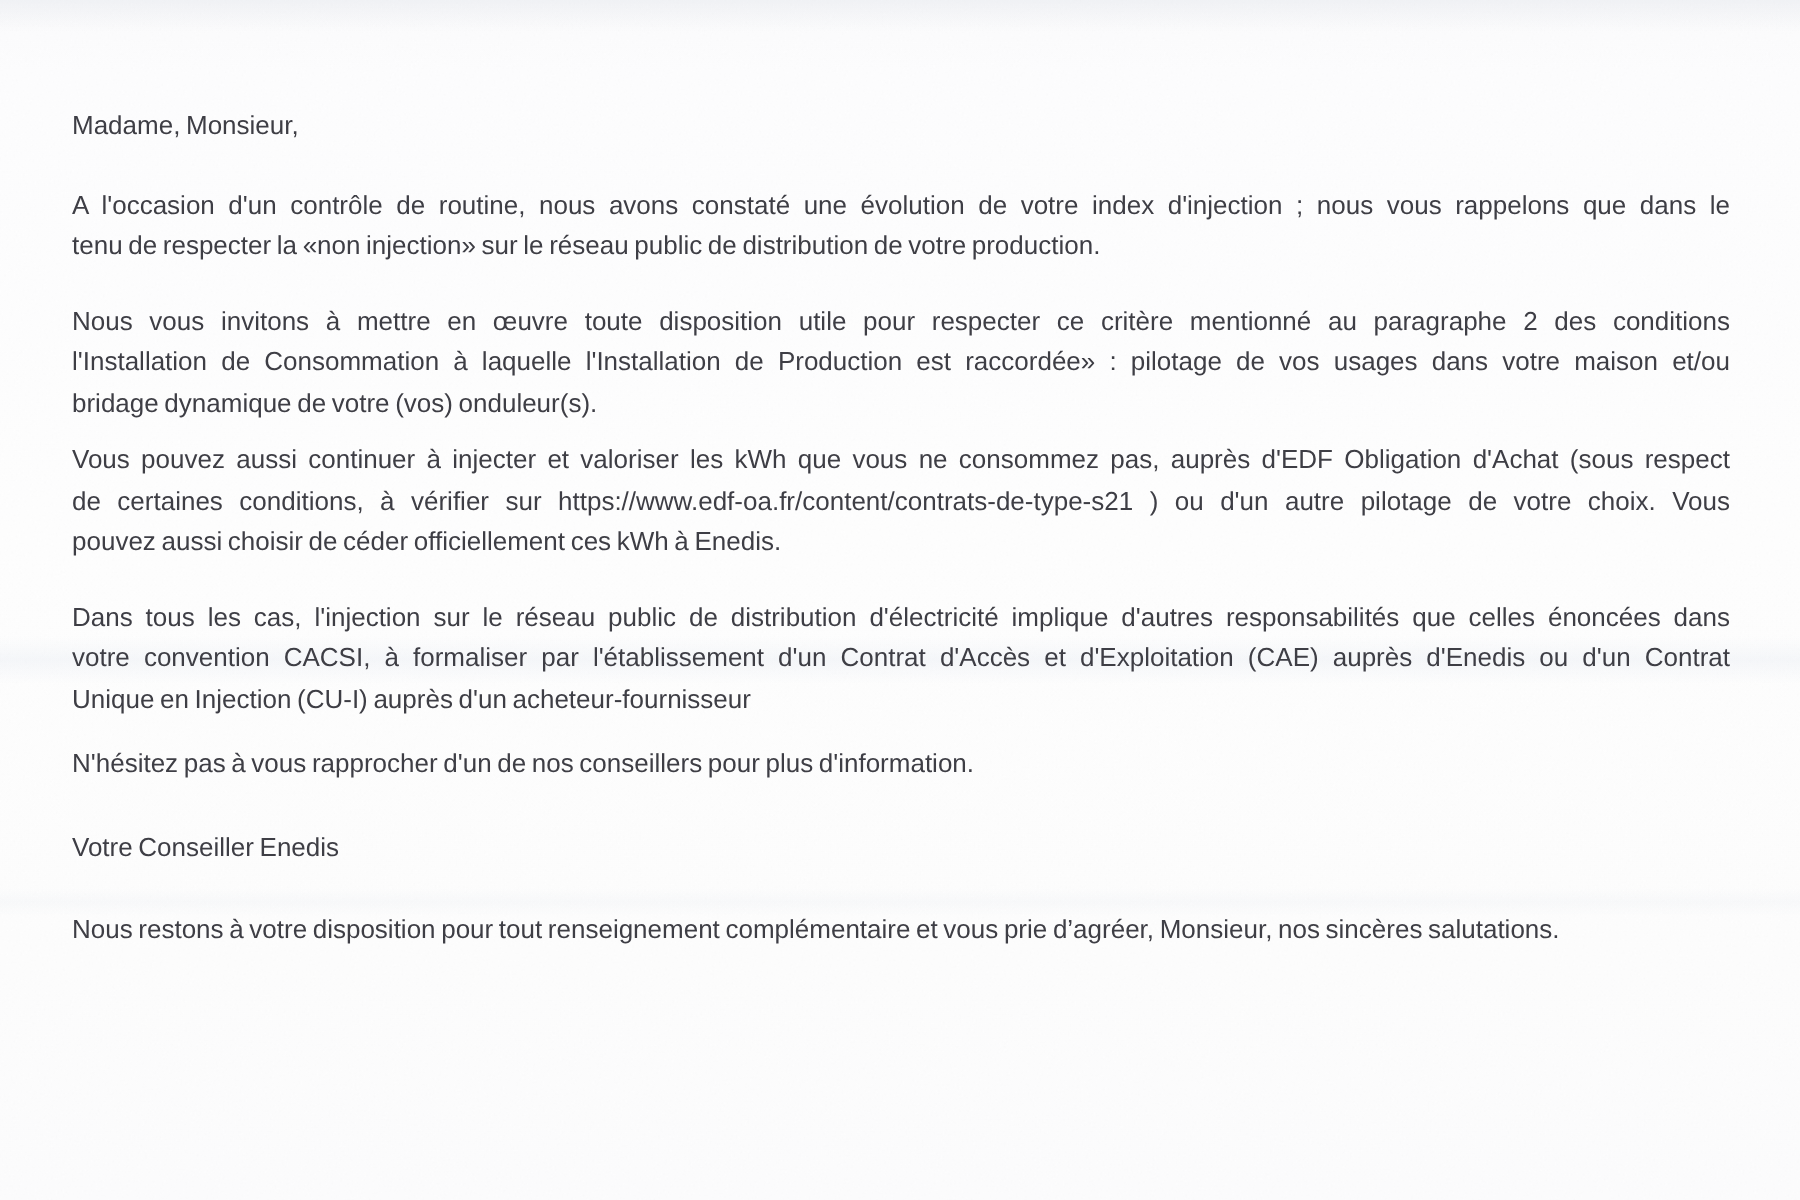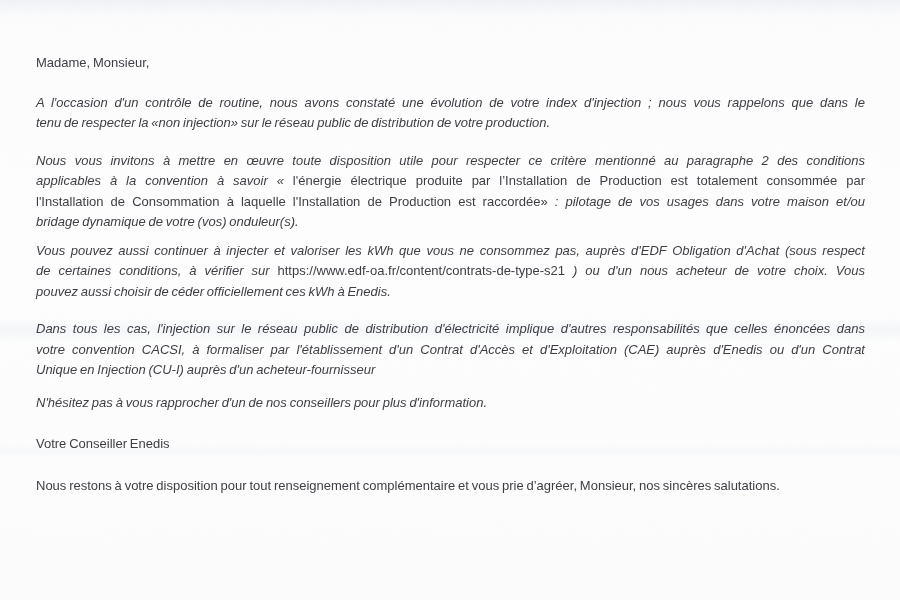--- a/index.html
+++ b/index.html
@@ -48,21 +48,21 @@
   .line {
     font-size: 13px;
     line-height: 20.5px;
     word-spacing: -0.8px;
     text-align: left;
   }
   .line.j {
     text-align: justify;
     text-align-last: justify;
   }
-  .it { font-style: italic; }
+  .it { }
   .rm { font-style: normal; }
   #p1 { margin-top: 19px; }
   #p2 { margin-top: 17px; }
   #p3 { margin-top: 8px; }
   #p4 { margin-top: 17px; }
   #p5 { margin-top: 12px; }
   #p6 { margin-top: 21px; }
   #p7 { margin-top: 21px; }
 </style>
 </head>
@@ -86,27 +86,26 @@
   <div class="letter" style="color: rgb(62, 62, 69);">
       <div class="para" id="p0">
         <div class="line"><span class="rm">Madame, Monsieur,</span></div>
       </div>
       <div class="para" id="p1">
         <div class="line j"><span class="it">A l'occasion d'un contrôle de routine, nous avons constaté une évolution de votre index d'injection ; nous vous rappelons que dans le</span></div>
         <div class="line"><span class="it">tenu de respecter la «non injection» sur le réseau public de distribution de votre production.</span></div>
       </div>
       <div class="para" id="p2">
         <div class="line j"><span class="it">Nous vous invitons à mettre en œuvre toute disposition utile pour respecter ce critère mentionné au paragraphe 2 des conditions</span></div>
-        <div class="line j"><span class="it">applicables à la convention à savoir « </span><span class="rm">l'énergie électrique produite par l’Installation de Production est totalement consommée par</span></div>
         <div class="line j"><span class="rm">l'Installation de Consommation à laquelle l'Installation de Production est raccordée»</span><span class="it"> : pilotage de vos usages dans votre maison et/ou</span></div>
         <div class="line"><span class="it">bridage dynamique de votre (vos) onduleur(s).</span></div>
       </div>
       <div class="para" id="p3">
         <div class="line j"><span class="it">Vous pouvez aussi continuer à injecter et valoriser les kWh que vous ne consommez pas, auprès d'EDF Obligation d'Achat (sous respect</span></div>
-        <div class="line j"><span class="it">de certaines conditions, à vérifier sur </span><span class="rm">https://www.edf-oa.fr/content/contrats-de-type-s21</span><span class="it"> ) ou d'un nous acheteur de votre choix. Vous</span></div>
+        <div class="line j"><span class="it">de certaines conditions, à vérifier sur </span><span class="rm">https://www.edf-oa.fr/content/contrats-de-type-s21</span><span class="it"> ) ou d'un autre pilotage de votre choix. Vous</span></div>
         <div class="line"><span class="it">pouvez aussi choisir de céder officiellement ces kWh à Enedis.</span></div>
       </div>
       <div class="para" id="p4">
         <div class="line j"><span class="it">Dans tous les cas, l'injection sur le réseau public de distribution d'électricité implique d'autres responsabilités que celles énoncées dans</span></div>
         <div class="line j"><span class="it">votre convention CACSI, à formaliser par l'établissement d'un Contrat d'Accès et d'Exploitation (CAE) auprès d'Enedis ou d'un Contrat</span></div>
         <div class="line"><span class="it">Unique en Injection (CU-I) auprès d'un acheteur-fournisseur</span></div>
       </div>
       <div class="para" id="p5">
         <div class="line"><span class="it">N'hésitez pas à vous rapprocher d'un de nos conseillers pour plus d'information.</span></div>
       </div>

